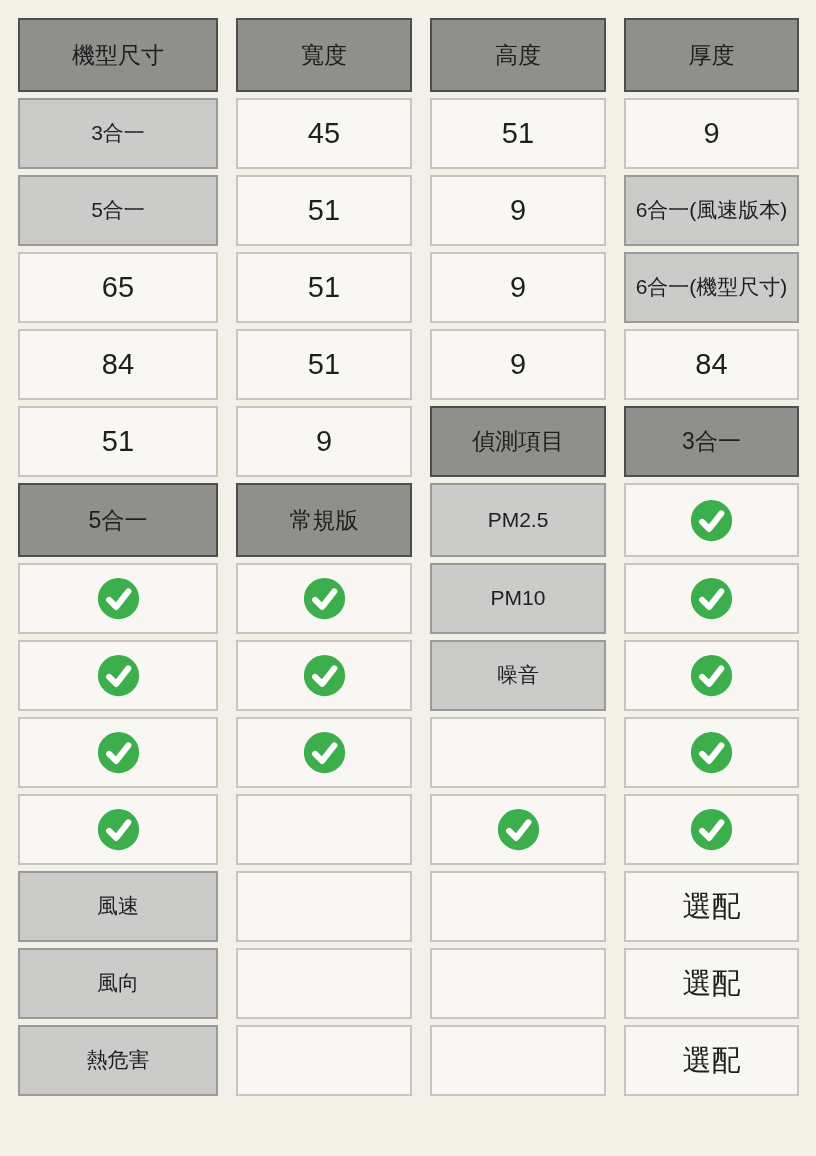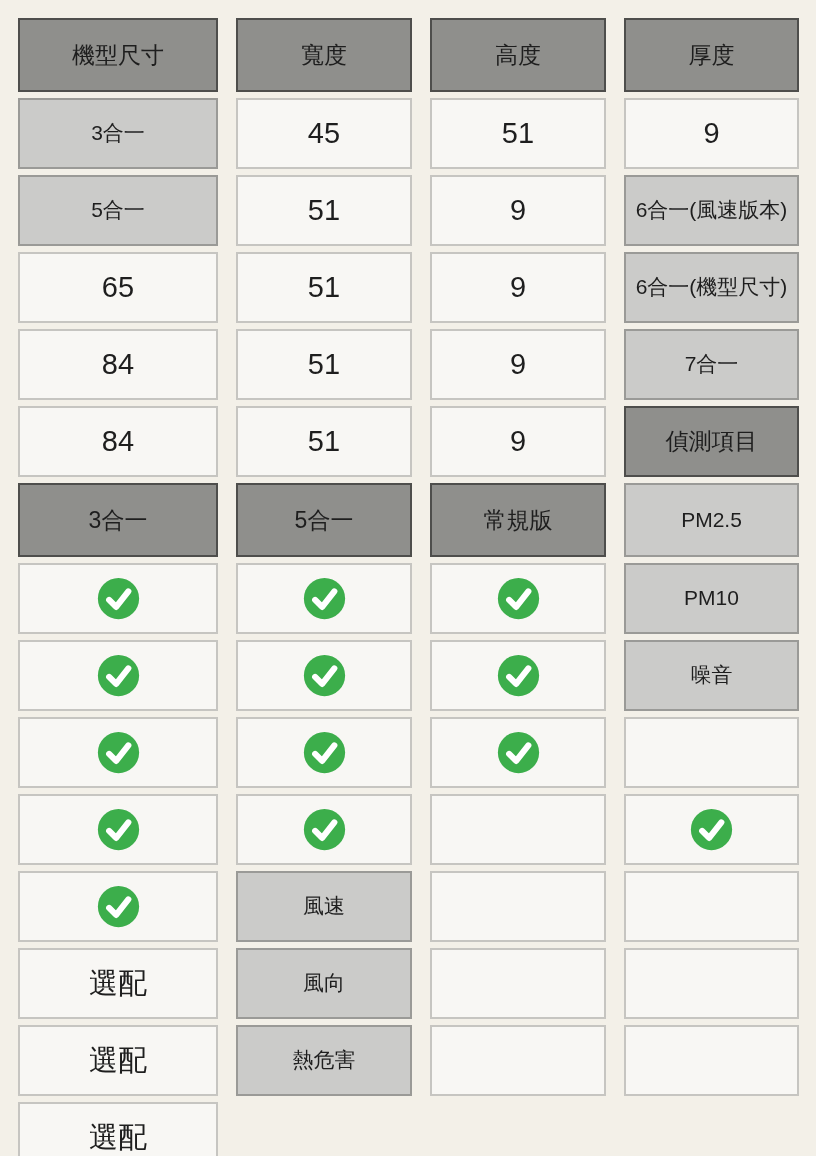--- a/index.html
+++ b/index.html
@@ -76,21 +76,20 @@
   <div class="cell lcell">6合一(風速版本)</div>
   <div class="cell vcell">65</div>
   <div class="cell vcell">51</div>
   <div class="cell vcell">9</div>
 
   <div class="cell lcell">6合一(機型尺寸)</div>
   <div class="cell vcell">84</div>
   <div class="cell vcell">51</div>
   <div class="cell vcell">9</div>
 
-  <div class="cell lcell">7合一</div>
   <div class="cell vcell">84</div>
   <div class="cell vcell">51</div>
   <div class="cell vcell">9</div>
 
   <div class="cell hcell">偵測項目</div>
   <div class="cell hcell">3合一</div>
   <div class="cell hcell">5合一</div>
   <div class="cell hcell">常規版</div>
 
   <div class="cell lcell">PM2.5</div>

